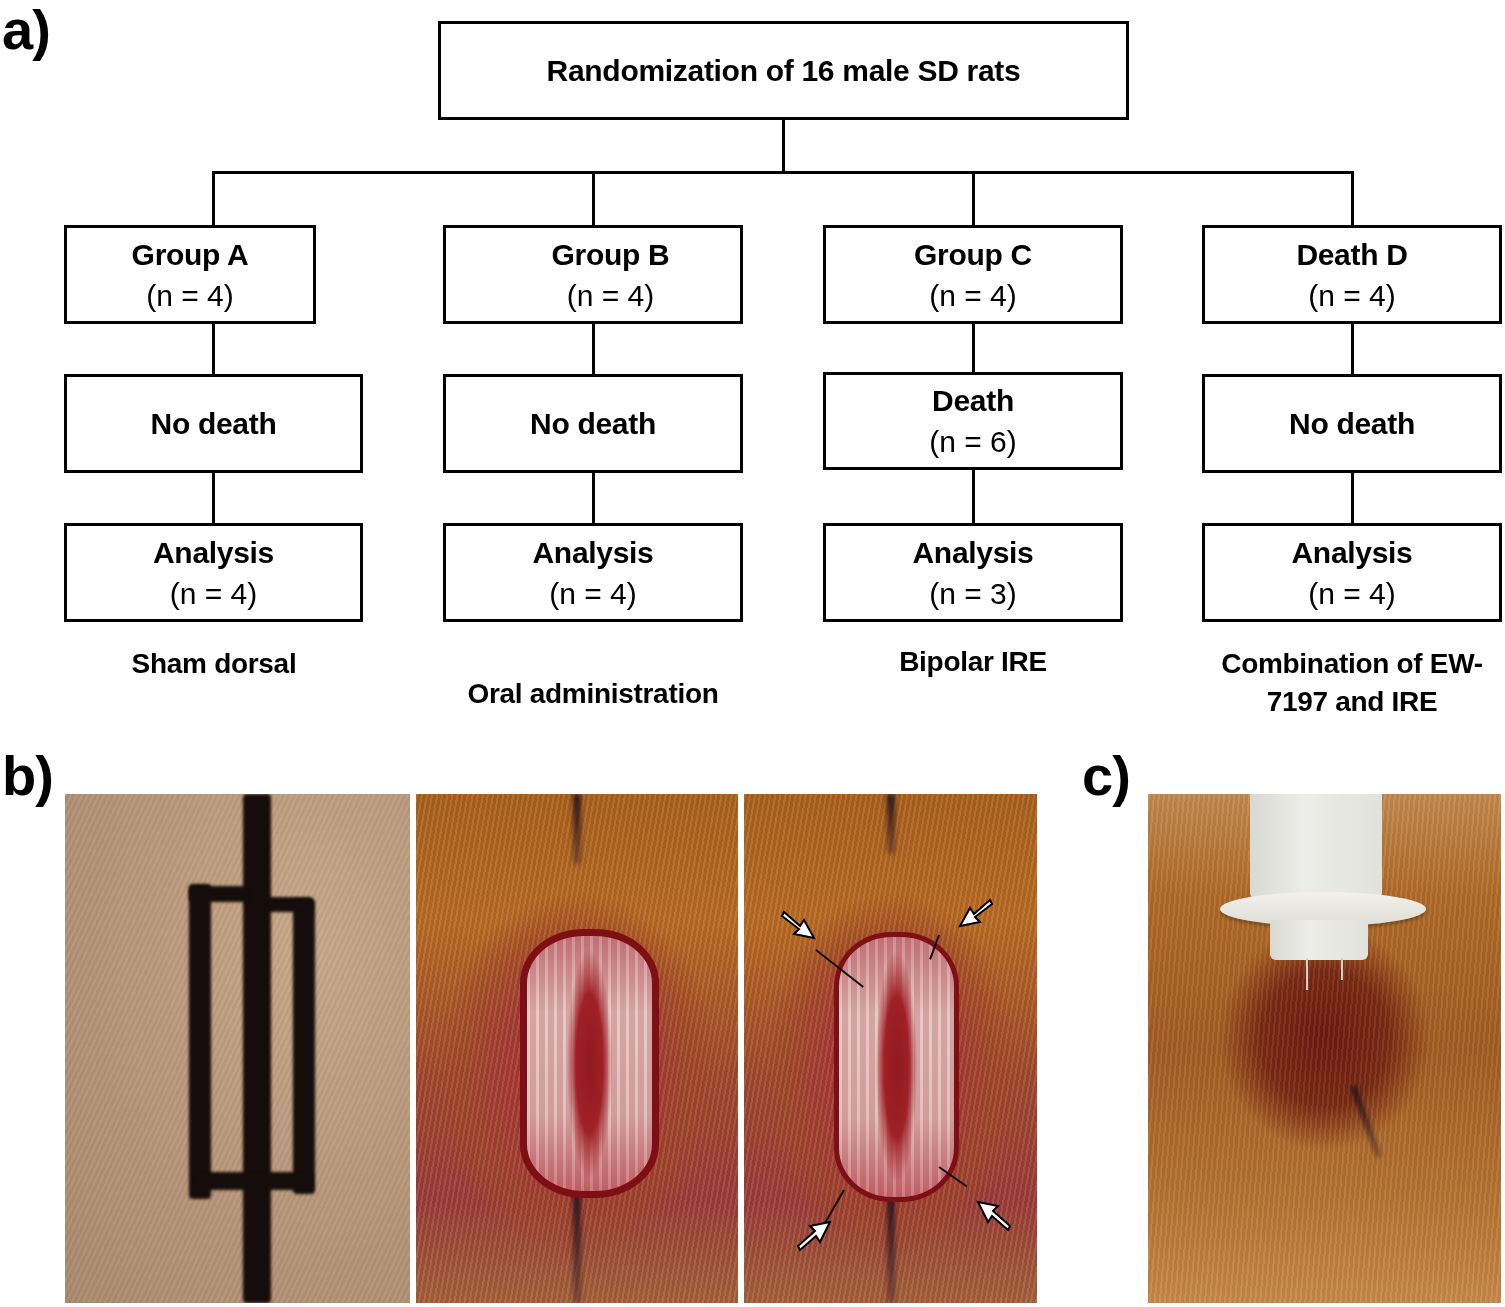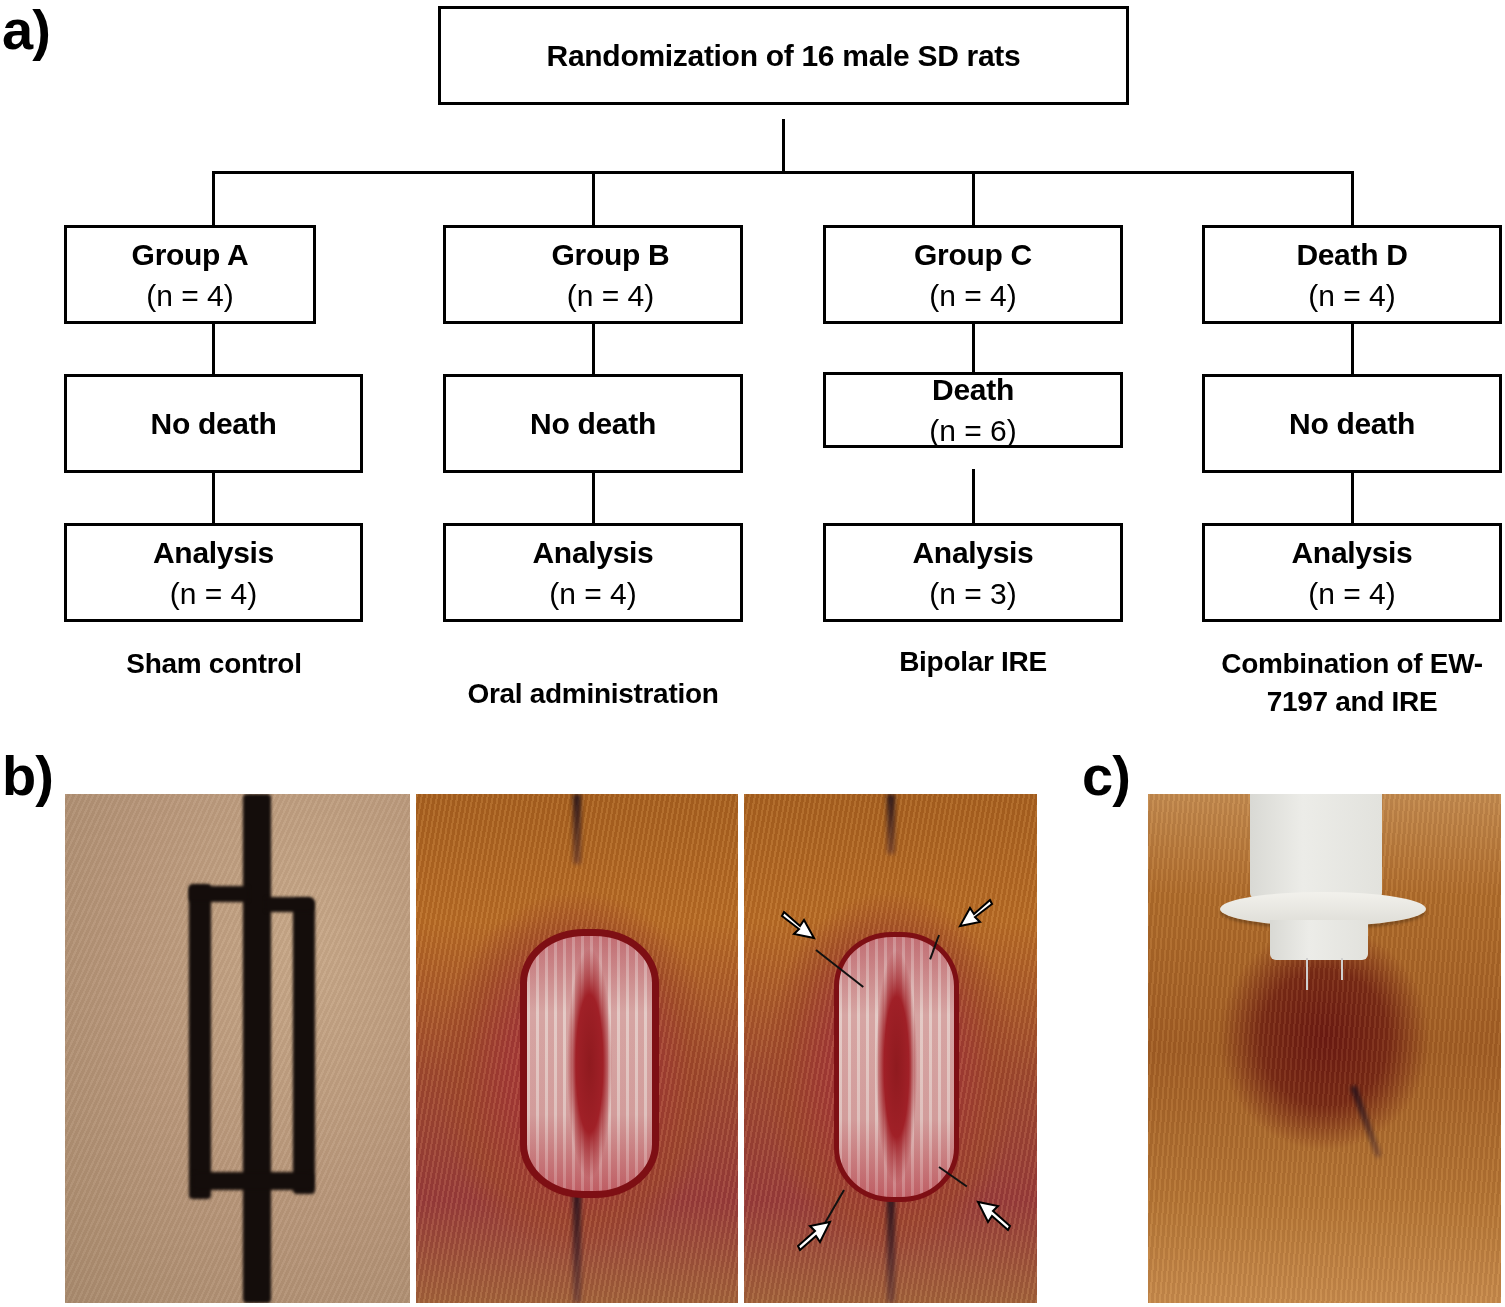--- a/index.html
+++ b/index.html
@@ -43,21 +43,21 @@
         linear-gradient(180deg, #c48a4f 0%, #b06b2a 20%, #a25d24 50%, #b67534 80%, #c88a4c 100%); }
   .syringe { position:absolute; background:linear-gradient(90deg,#d9d9d4 0%,#ecece8 40%,#e2e2dd 100%); border-radius:0 0 6px 6px; }
   .flange { position:absolute; background:linear-gradient(180deg,#f2f1ec,#deddd7); border-radius:50%; box-shadow:0 3px 3px rgba(0,0,0,0.25); }
   .needle { position:absolute; width:2px; background:#d0d0d0; }
 </style>
 </head>
 <body>
 
 <div class="panel-label" style="left:2px; top:2px;">a)</div>
 
-<div class="box" style="left:438px; top:6px; width:691px; height:99px;align-items:center;">
+<div class="box" style="left:438px; top:21px; width:691px; height:99px;align-items:center;">
   <div class="t">Randomization of 16 male SD rats</div>
 </div>
 
 <div class="line vline" style="left:782px; top:119px; height:53px;"></div>
 <div class="line hline" style="left:212px; top:171px; width:1142px;"></div>
 <div class="line vline" style="left:212px; top:171px; height:55px;"></div>
 <div class="line vline" style="left:592px; top:171px; height:55px;"></div>
 <div class="line vline" style="left:972px; top:171px; height:55px;"></div>
 <div class="line vline" style="left:1351px; top:171px; height:55px;"></div>
 
@@ -75,21 +75,21 @@
   <div class="n">(n = 4)</div>
 </div>
 <div class="box" style="left:64px; top:374px; width:299px; height:99px;">
   <div class="t">No death</div>
 </div>
 <div class="box" style="left:64px; top:523px; width:299px; height:99px;">
   <div class="t">Analysis</div>
   <div class="n">(n = 4)</div>
 </div>
 <div class="caption" style="left:44px; top:645px; width:340px;">
-  <div>Sham control</div>
+  <div>Sham dorsal</div>
 </div>
 
 <div class="box" style="left:443px; top:225px; width:300px; height:99px;padding-left:35px;">
   <div class="t">Group B</div>
   <div class="n">(n = 4)</div>
 </div>
 <div class="box" style="left:443px; top:374px; width:300px; height:99px;">
   <div class="t">No death</div>
 </div>
 <div class="box" style="left:443px; top:523px; width:300px; height:99px;">
@@ -97,21 +97,21 @@
   <div class="n">(n = 4)</div>
 </div>
 <div class="caption" style="left:418px; top:645px; width:350px;margin-top:30px;">
   <div>Oral administration</div>
 </div>
 
 <div class="box" style="left:823px; top:225px; width:300px; height:99px;">
   <div class="t">Group C</div>
   <div class="n">(n = 4)</div>
 </div>
-<div class="box" style="left:823px; top:372px; width:300px; height:76px;">
+<div class="box" style="left:823px; top:372px; width:300px; height:98px;">
   <div class="t">Death</div>
   <div class="n">(n = 6)</div>
 </div>
 <div class="box" style="left:823px; top:523px; width:300px; height:99px;">
   <div class="t">Analysis</div>
   <div class="n">(n = 3)</div>
 </div>
 <div class="caption" style="left:803px; top:643px; width:340px;">
   <div>Bipolar IRE</div>
 </div>

